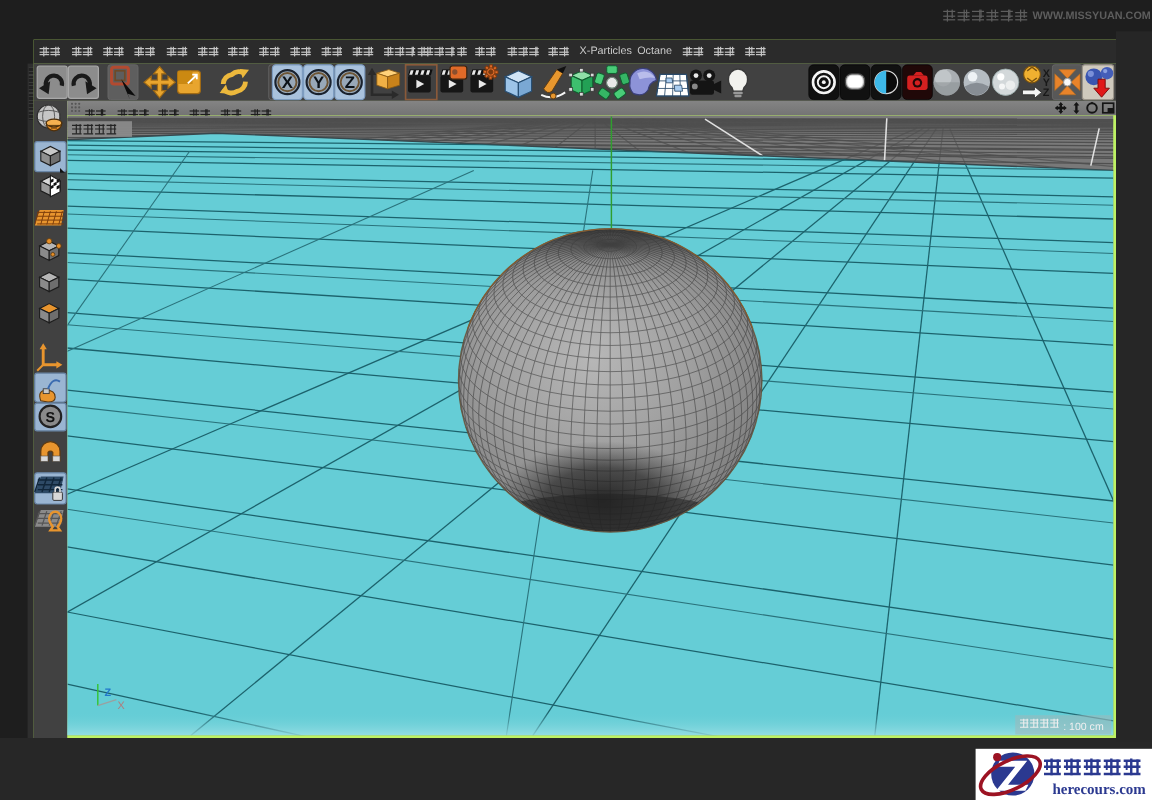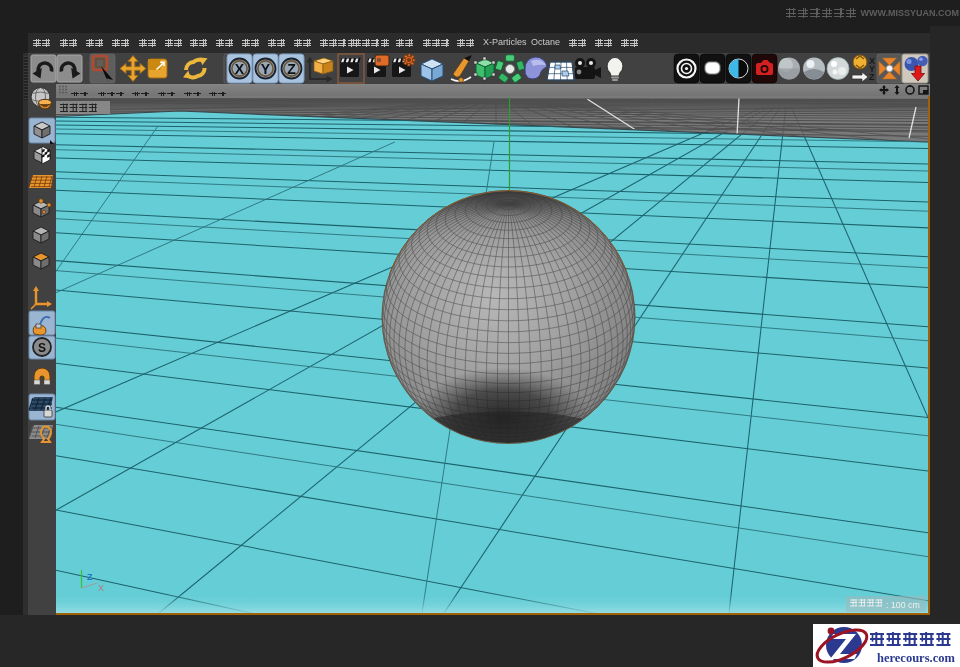--- a/index.html
+++ b/index.html
@@ -6,21 +6,21 @@
 body{background:#1e1e1e;position:relative;overflow:hidden;font-family:"Liberation Sans",sans-serif}
 .abs{position:absolute}
 </style></head>
 <body>
 <div class="abs" style="left:0;top:615px;width:960px;height:52px;background:#272727"></div>
 <div class="abs" style="left:930px;top:26px;width:30px;height:592px;background:#262626"></div>
 <div class="abs" style="left:786px;top:8px;white-space:nowrap;color:#5e5e5e;font-size:9px;font-weight:bold"><span style="display:inline-block;width:10px;height:10px;margin-right:2px;opacity:1.0;background:linear-gradient(#5e5e5e,#5e5e5e) 0 12%/100% 1px no-repeat,linear-gradient(#5e5e5e,#5e5e5e) 0 50%/100% 1px no-repeat,linear-gradient(#5e5e5e,#5e5e5e) 0 88%/100% 1px no-repeat,linear-gradient(#5e5e5e,#5e5e5e) 38% 0/1px 100% no-repeat,linear-gradient(#5e5e5e,#5e5e5e) 78% 15%/1px 70% no-repeat"></span><span style="display:inline-block;width:10px;height:10px;margin-right:2px;opacity:1.0;background:linear-gradient(#5e5e5e,#5e5e5e) 0 19%/100% 1px no-repeat,linear-gradient(#5e5e5e,#5e5e5e) 0 50%/100% 1px no-repeat,linear-gradient(#5e5e5e,#5e5e5e) 0 88%/100% 1px no-repeat,linear-gradient(#5e5e5e,#5e5e5e) 51% 0/1px 100% no-repeat,linear-gradient(#5e5e5e,#5e5e5e) 78% 15%/1px 70% no-repeat"></span><span style="display:inline-block;width:10px;height:10px;margin-right:2px;opacity:1.0;background:linear-gradient(#5e5e5e,#5e5e5e) 0 14%/100% 1px no-repeat,linear-gradient(#5e5e5e,#5e5e5e) 0 50%/100% 1px no-repeat,linear-gradient(#5e5e5e,#5e5e5e) 0 88%/100% 1px no-repeat,linear-gradient(#5e5e5e,#5e5e5e) 64% 0/1px 100% no-repeat,linear-gradient(#5e5e5e,#5e5e5e) 78% 15%/1px 70% no-repeat"></span><span style="display:inline-block;width:10px;height:10px;margin-right:2px;opacity:1.0;background:linear-gradient(#5e5e5e,#5e5e5e) 0 21%/100% 1px no-repeat,linear-gradient(#5e5e5e,#5e5e5e) 0 50%/100% 1px no-repeat,linear-gradient(#5e5e5e,#5e5e5e) 0 88%/100% 1px no-repeat,linear-gradient(#5e5e5e,#5e5e5e) 49% 0/1px 100% no-repeat,linear-gradient(#5e5e5e,#5e5e5e) 78% 15%/1px 70% no-repeat"></span><span style="display:inline-block;width:10px;height:10px;margin-right:2px;opacity:1.0;background:linear-gradient(#5e5e5e,#5e5e5e) 0 16%/100% 1px no-repeat,linear-gradient(#5e5e5e,#5e5e5e) 0 50%/100% 1px no-repeat,linear-gradient(#5e5e5e,#5e5e5e) 0 88%/100% 1px no-repeat,linear-gradient(#5e5e5e,#5e5e5e) 62% 0/1px 100% no-repeat,linear-gradient(#5e5e5e,#5e5e5e) 78% 15%/1px 70% no-repeat"></span><span style="display:inline-block;width:10px;height:10px;margin-right:2px;opacity:1.0;background:linear-gradient(#5e5e5e,#5e5e5e) 0 23%/100% 1px no-repeat,linear-gradient(#5e5e5e,#5e5e5e) 0 50%/100% 1px no-repeat,linear-gradient(#5e5e5e,#5e5e5e) 0 88%/100% 1px no-repeat,linear-gradient(#5e5e5e,#5e5e5e) 47% 0/1px 100% no-repeat,linear-gradient(#5e5e5e,#5e5e5e) 78% 15%/1px 70% no-repeat"></span> <span style="vertical-align:2px">WWW.MISSYUAN.COM</span></div>
 
 <div class="abs" style="left:23px;top:53px;width:5px;height:562px;background:#2e2e2e"></div>
 <div class="abs" style="left:24px;top:56px;width:4px;height:44px;background:repeating-linear-gradient(#3a3a3a 0 1px,#222 1px 3px)"></div>
-<div class="abs" style="left:28px;top:33px;width:902px;height:582px;background:#a16207">
+<div class="abs" style="left:28px;top:33px;width:902px;height:582px;background:#bef264">
   <div class="abs" style="left:0;top:0;width:902px;height:20px;background:#2b2b2b;color:#c9c9c9;font-size:9px">
     <span style="position:absolute;left:5px;top:6px"><span style="display:inline-block;width:8px;height:8px;margin-right:1.2px;opacity:1.0;background:linear-gradient(#c4c4c4,#c4c4c4) 0 12%/100% 1px no-repeat,linear-gradient(#c4c4c4,#c4c4c4) 0 50%/100% 1px no-repeat,linear-gradient(#c4c4c4,#c4c4c4) 0 88%/100% 1px no-repeat,linear-gradient(#c4c4c4,#c4c4c4) 38% 0/1px 100% no-repeat,linear-gradient(#c4c4c4,#c4c4c4) 78% 15%/1px 70% no-repeat"></span><span style="display:inline-block;width:8px;height:8px;margin-right:1.2px;opacity:1.0;background:linear-gradient(#c4c4c4,#c4c4c4) 0 19%/100% 1px no-repeat,linear-gradient(#c4c4c4,#c4c4c4) 0 50%/100% 1px no-repeat,linear-gradient(#c4c4c4,#c4c4c4) 0 88%/100% 1px no-repeat,linear-gradient(#c4c4c4,#c4c4c4) 51% 0/1px 100% no-repeat,linear-gradient(#c4c4c4,#c4c4c4) 78% 15%/1px 70% no-repeat"></span></span>
       <span style="position:absolute;left:32px;top:6px"><span style="display:inline-block;width:8px;height:8px;margin-right:1.2px;opacity:1.0;background:linear-gradient(#c4c4c4,#c4c4c4) 0 12%/100% 1px no-repeat,linear-gradient(#c4c4c4,#c4c4c4) 0 50%/100% 1px no-repeat,linear-gradient(#c4c4c4,#c4c4c4) 0 88%/100% 1px no-repeat,linear-gradient(#c4c4c4,#c4c4c4) 38% 0/1px 100% no-repeat,linear-gradient(#c4c4c4,#c4c4c4) 78% 15%/1px 70% no-repeat"></span><span style="display:inline-block;width:8px;height:8px;margin-right:1.2px;opacity:1.0;background:linear-gradient(#c4c4c4,#c4c4c4) 0 19%/100% 1px no-repeat,linear-gradient(#c4c4c4,#c4c4c4) 0 50%/100% 1px no-repeat,linear-gradient(#c4c4c4,#c4c4c4) 0 88%/100% 1px no-repeat,linear-gradient(#c4c4c4,#c4c4c4) 51% 0/1px 100% no-repeat,linear-gradient(#c4c4c4,#c4c4c4) 78% 15%/1px 70% no-repeat"></span></span>
       <span style="position:absolute;left:58px;top:6px"><span style="display:inline-block;width:8px;height:8px;margin-right:1.2px;opacity:1.0;background:linear-gradient(#c4c4c4,#c4c4c4) 0 12%/100% 1px no-repeat,linear-gradient(#c4c4c4,#c4c4c4) 0 50%/100% 1px no-repeat,linear-gradient(#c4c4c4,#c4c4c4) 0 88%/100% 1px no-repeat,linear-gradient(#c4c4c4,#c4c4c4) 38% 0/1px 100% no-repeat,linear-gradient(#c4c4c4,#c4c4c4) 78% 15%/1px 70% no-repeat"></span><span style="display:inline-block;width:8px;height:8px;margin-right:1.2px;opacity:1.0;background:linear-gradient(#c4c4c4,#c4c4c4) 0 19%/100% 1px no-repeat,linear-gradient(#c4c4c4,#c4c4c4) 0 50%/100% 1px no-repeat,linear-gradient(#c4c4c4,#c4c4c4) 0 88%/100% 1px no-repeat,linear-gradient(#c4c4c4,#c4c4c4) 51% 0/1px 100% no-repeat,linear-gradient(#c4c4c4,#c4c4c4) 78% 15%/1px 70% no-repeat"></span></span>
       <span style="position:absolute;left:84px;top:6px"><span style="display:inline-block;width:8px;height:8px;margin-right:1.2px;opacity:1.0;background:linear-gradient(#c4c4c4,#c4c4c4) 0 12%/100% 1px no-repeat,linear-gradient(#c4c4c4,#c4c4c4) 0 50%/100% 1px no-repeat,linear-gradient(#c4c4c4,#c4c4c4) 0 88%/100% 1px no-repeat,linear-gradient(#c4c4c4,#c4c4c4) 38% 0/1px 100% no-repeat,linear-gradient(#c4c4c4,#c4c4c4) 78% 15%/1px 70% no-repeat"></span><span style="display:inline-block;width:8px;height:8px;margin-right:1.2px;opacity:1.0;background:linear-gradient(#c4c4c4,#c4c4c4) 0 19%/100% 1px no-repeat,linear-gradient(#c4c4c4,#c4c4c4) 0 50%/100% 1px no-repeat,linear-gradient(#c4c4c4,#c4c4c4) 0 88%/100% 1px no-repeat,linear-gradient(#c4c4c4,#c4c4c4) 51% 0/1px 100% no-repeat,linear-gradient(#c4c4c4,#c4c4c4) 78% 15%/1px 70% no-repeat"></span></span>
       <span style="position:absolute;left:111px;top:6px"><span style="display:inline-block;width:8px;height:8px;margin-right:1.2px;opacity:1.0;background:linear-gradient(#c4c4c4,#c4c4c4) 0 12%/100% 1px no-repeat,linear-gradient(#c4c4c4,#c4c4c4) 0 50%/100% 1px no-repeat,linear-gradient(#c4c4c4,#c4c4c4) 0 88%/100% 1px no-repeat,linear-gradient(#c4c4c4,#c4c4c4) 38% 0/1px 100% no-repeat,linear-gradient(#c4c4c4,#c4c4c4) 78% 15%/1px 70% no-repeat"></span><span style="display:inline-block;width:8px;height:8px;margin-right:1.2px;opacity:1.0;background:linear-gradient(#c4c4c4,#c4c4c4) 0 19%/100% 1px no-repeat,linear-gradient(#c4c4c4,#c4c4c4) 0 50%/100% 1px no-repeat,linear-gradient(#c4c4c4,#c4c4c4) 0 88%/100% 1px no-repeat,linear-gradient(#c4c4c4,#c4c4c4) 51% 0/1px 100% no-repeat,linear-gradient(#c4c4c4,#c4c4c4) 78% 15%/1px 70% no-repeat"></span></span>
       <span style="position:absolute;left:137px;top:6px"><span style="display:inline-block;width:8px;height:8px;margin-right:1.2px;opacity:1.0;background:linear-gradient(#c4c4c4,#c4c4c4) 0 12%/100% 1px no-repeat,linear-gradient(#c4c4c4,#c4c4c4) 0 50%/100% 1px no-repeat,linear-gradient(#c4c4c4,#c4c4c4) 0 88%/100% 1px no-repeat,linear-gradient(#c4c4c4,#c4c4c4) 38% 0/1px 100% no-repeat,linear-gradient(#c4c4c4,#c4c4c4) 78% 15%/1px 70% no-repeat"></span><span style="display:inline-block;width:8px;height:8px;margin-right:1.2px;opacity:1.0;background:linear-gradient(#c4c4c4,#c4c4c4) 0 19%/100% 1px no-repeat,linear-gradient(#c4c4c4,#c4c4c4) 0 50%/100% 1px no-repeat,linear-gradient(#c4c4c4,#c4c4c4) 0 88%/100% 1px no-repeat,linear-gradient(#c4c4c4,#c4c4c4) 51% 0/1px 100% no-repeat,linear-gradient(#c4c4c4,#c4c4c4) 78% 15%/1px 70% no-repeat"></span></span>
       <span style="position:absolute;left:162px;top:6px"><span style="display:inline-block;width:8px;height:8px;margin-right:1.2px;opacity:1.0;background:linear-gradient(#c4c4c4,#c4c4c4) 0 12%/100% 1px no-repeat,linear-gradient(#c4c4c4,#c4c4c4) 0 50%/100% 1px no-repeat,linear-gradient(#c4c4c4,#c4c4c4) 0 88%/100% 1px no-repeat,linear-gradient(#c4c4c4,#c4c4c4) 38% 0/1px 100% no-repeat,linear-gradient(#c4c4c4,#c4c4c4) 78% 15%/1px 70% no-repeat"></span><span style="display:inline-block;width:8px;height:8px;margin-right:1.2px;opacity:1.0;background:linear-gradient(#c4c4c4,#c4c4c4) 0 19%/100% 1px no-repeat,linear-gradient(#c4c4c4,#c4c4c4) 0 50%/100% 1px no-repeat,linear-gradient(#c4c4c4,#c4c4c4) 0 88%/100% 1px no-repeat,linear-gradient(#c4c4c4,#c4c4c4) 51% 0/1px 100% no-repeat,linear-gradient(#c4c4c4,#c4c4c4) 78% 15%/1px 70% no-repeat"></span></span>
       <span style="position:absolute;left:188px;top:6px"><span style="display:inline-block;width:8px;height:8px;margin-right:1.2px;opacity:1.0;background:linear-gradient(#c4c4c4,#c4c4c4) 0 12%/100% 1px no-repeat,linear-gradient(#c4c4c4,#c4c4c4) 0 50%/100% 1px no-repeat,linear-gradient(#c4c4c4,#c4c4c4) 0 88%/100% 1px no-repeat,linear-gradient(#c4c4c4,#c4c4c4) 38% 0/1px 100% no-repeat,linear-gradient(#c4c4c4,#c4c4c4) 78% 15%/1px 70% no-repeat"></span><span style="display:inline-block;width:8px;height:8px;margin-right:1.2px;opacity:1.0;background:linear-gradient(#c4c4c4,#c4c4c4) 0 19%/100% 1px no-repeat,linear-gradient(#c4c4c4,#c4c4c4) 0 50%/100% 1px no-repeat,linear-gradient(#c4c4c4,#c4c4c4) 0 88%/100% 1px no-repeat,linear-gradient(#c4c4c4,#c4c4c4) 51% 0/1px 100% no-repeat,linear-gradient(#c4c4c4,#c4c4c4) 78% 15%/1px 70% no-repeat"></span></span>
       <span style="position:absolute;left:214px;top:6px"><span style="display:inline-block;width:8px;height:8px;margin-right:1.2px;opacity:1.0;background:linear-gradient(#c4c4c4,#c4c4c4) 0 12%/100% 1px no-repeat,linear-gradient(#c4c4c4,#c4c4c4) 0 50%/100% 1px no-repeat,linear-gradient(#c4c4c4,#c4c4c4) 0 88%/100% 1px no-repeat,linear-gradient(#c4c4c4,#c4c4c4) 38% 0/1px 100% no-repeat,linear-gradient(#c4c4c4,#c4c4c4) 78% 15%/1px 70% no-repeat"></span><span style="display:inline-block;width:8px;height:8px;margin-right:1.2px;opacity:1.0;background:linear-gradient(#c4c4c4,#c4c4c4) 0 19%/100% 1px no-repeat,linear-gradient(#c4c4c4,#c4c4c4) 0 50%/100% 1px no-repeat,linear-gradient(#c4c4c4,#c4c4c4) 0 88%/100% 1px no-repeat,linear-gradient(#c4c4c4,#c4c4c4) 51% 0/1px 100% no-repeat,linear-gradient(#c4c4c4,#c4c4c4) 78% 15%/1px 70% no-repeat"></span></span>

